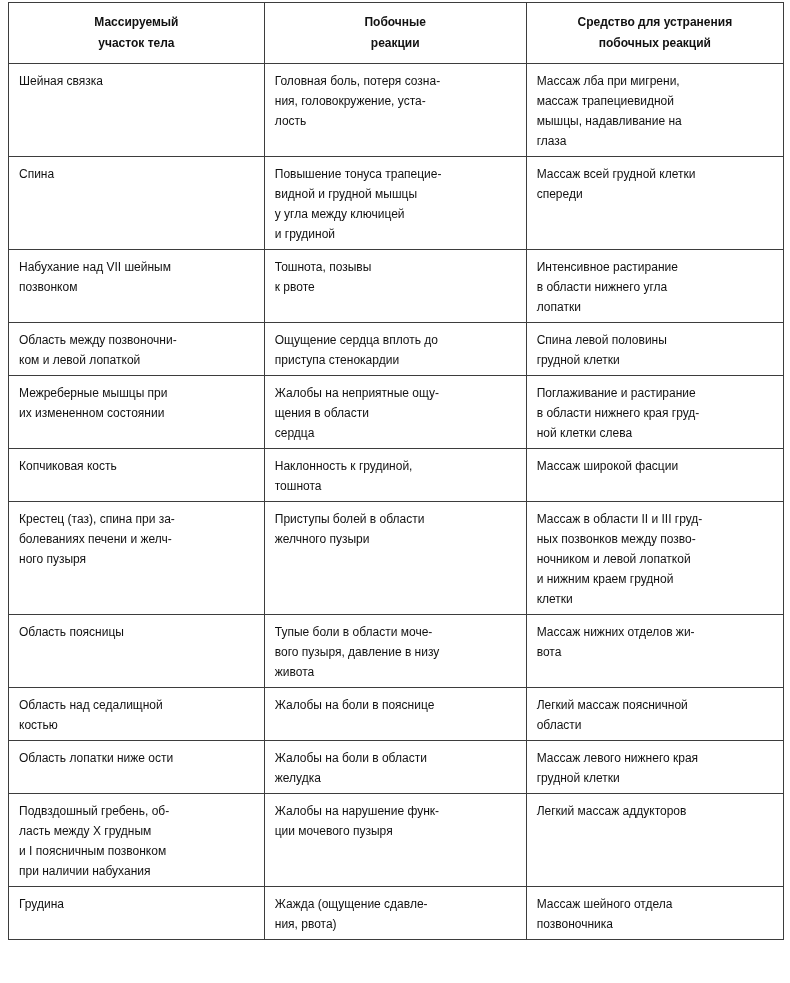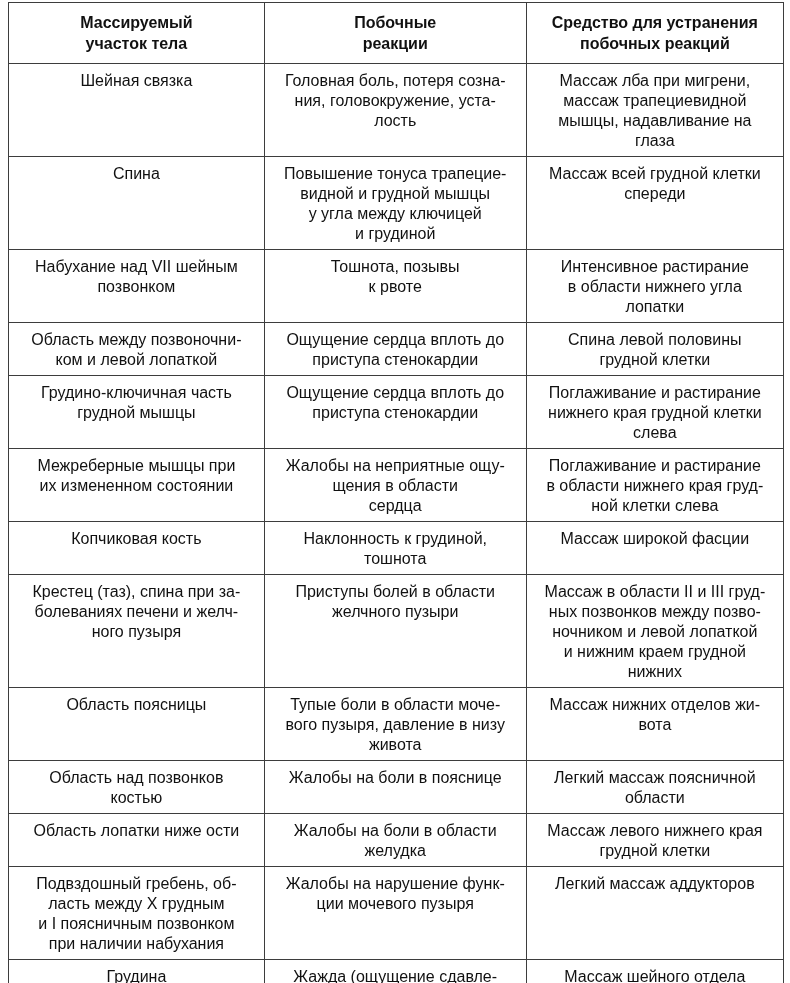--- a/index.html
+++ b/index.html
@@ -21,31 +21,31 @@
     margin: 2px 6px 0 8px;
   }
   .doc-table col.c1 { width: 33%; }
   .doc-table col.c2 { width: 33.8%; }
   .doc-table col.c3 { width: 33.2%; }
   .doc-table th,
   .doc-table td {
     border: 1.5px solid #3d3d3d;
     vertical-align: top;
     white-space: pre-line;
-    font-size: 16px;
+    font-size: 12px;
     line-height: 20px;
   }
   .doc-table th {
     font-weight: bold;
     text-align: center;
     padding: 9px 6px 9px 6px;
     line-height: 21px;
   }
   .doc-table td {
-    text-align: center;
+    text-align: left;
     padding: 7px 10px 5px 10px;
   }
 </style>
 </head>
 <body>
 
 <table class="doc-table">
   <colgroup>
     <col class="c1">
       <col class="c2">
@@ -92,29 +92,20 @@
     </tr>
     <tr>
       <td>Область между позвоночни-
 ком и левой лопаткой</td>
       <td>Ощущение сердца вплоть до
 приступа стенокардии</td>
       <td>Спина левой половины
 грудной клетки</td>
     </tr>
     <tr>
-      <td>Грудино-ключичная часть
-грудной мышцы</td>
-      <td>Ощущение сердца вплоть до
-приступа стенокардии</td>
-      <td>Поглаживание и растирание
-нижнего края грудной клетки
-слева</td>
-    </tr>
-    <tr>
       <td>Межреберные мышцы при
 их измененном состоянии</td>
       <td>Жалобы на неприятные ощу-
 щения в области
 сердца</td>
       <td>Поглаживание и растирание
 в области нижнего края груд-
 ной клетки слева</td>
     </tr>
     <tr>
@@ -126,32 +117,32 @@
     <tr>
       <td>Крестец (таз), спина при за-
 болеваниях печени и желч-
 ного пузыря</td>
       <td>Приступы болей в области
 желчного пузыри</td>
       <td>Массаж в области II и III груд-
 ных позвонков между позво-
 ночником и левой лопаткой
 и нижним краем грудной
-нижних</td>
+клетки</td>
     </tr>
     <tr>
       <td>Область поясницы</td>
       <td>Тупые боли в области моче-
 вого пузыря, давление в низу
 живота</td>
       <td>Массаж нижних отделов жи-
 вота</td>
     </tr>
     <tr>
-      <td>Область над позвонков
+      <td>Область над седалищной
 костью</td>
       <td>Жалобы на боли в пояснице</td>
       <td>Легкий массаж поясничной
 области</td>
     </tr>
     <tr>
       <td>Область лопатки ниже ости</td>
       <td>Жалобы на боли в области
 желудка</td>
       <td>Массаж левого нижнего края

